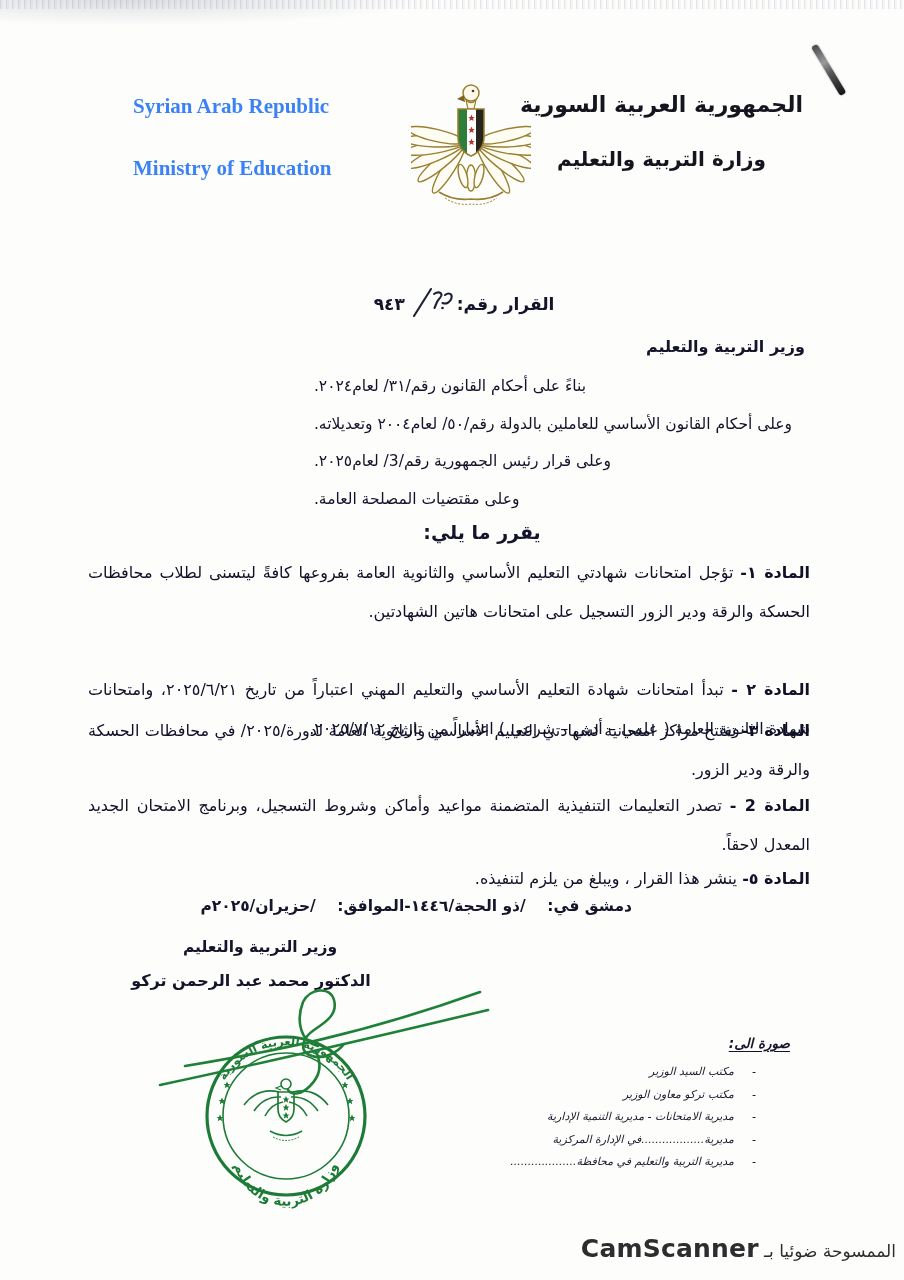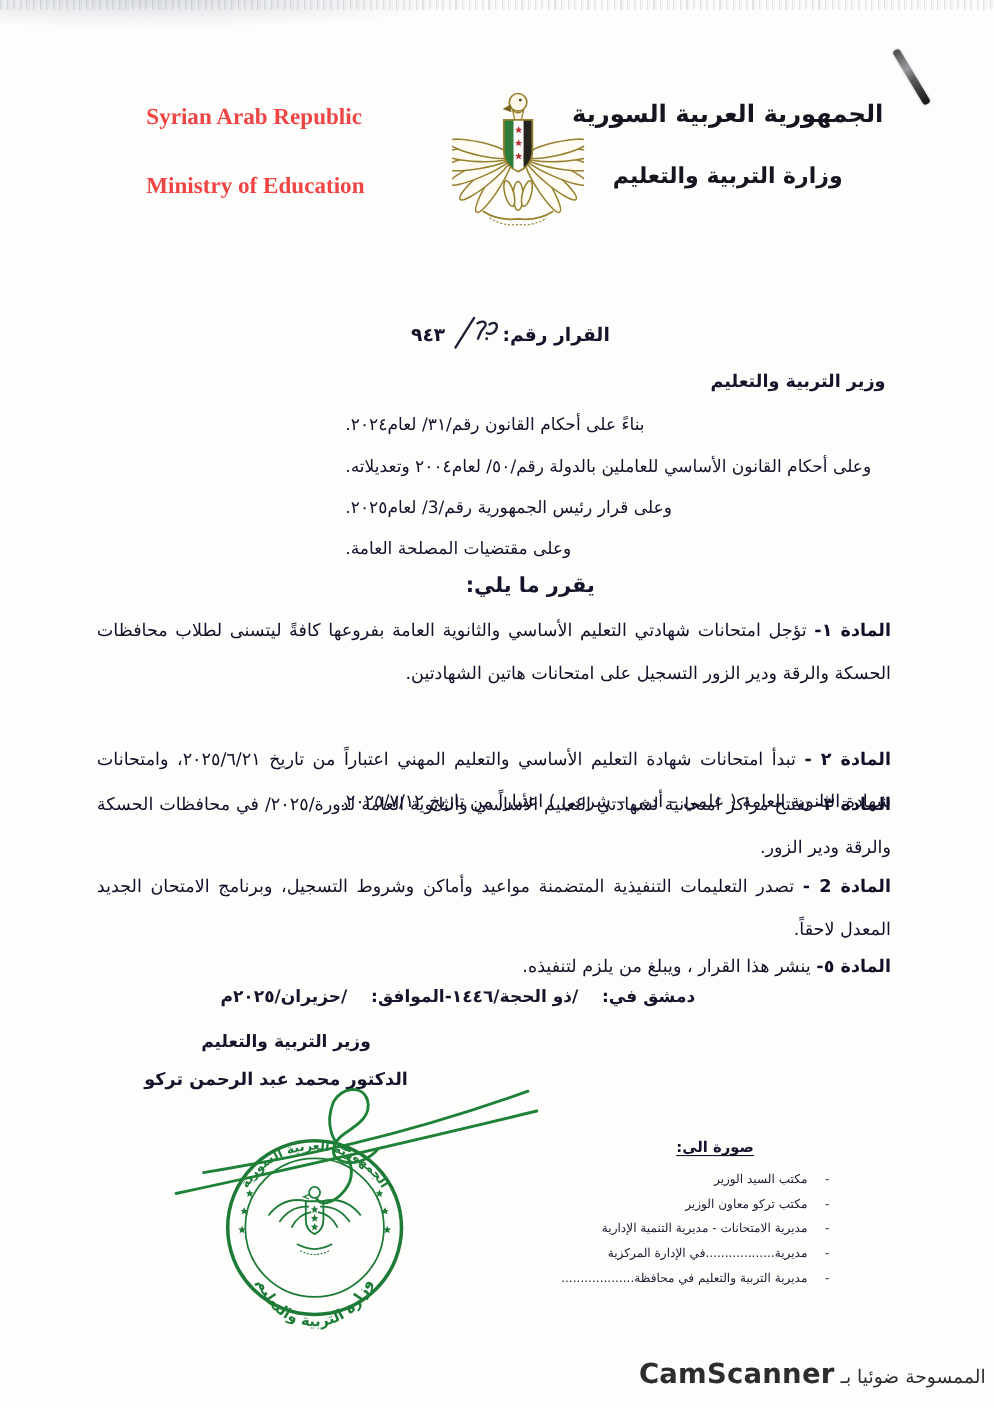--- a/index.html
+++ b/index.html
@@ -20,21 +20,21 @@
     background:radial-gradient(ellipse at 30% 0%, rgba(110,118,140,.22), rgba(255,255,255,0) 70%);
   }
   .pen-mark{
     position:absolute;left:814px;top:42px;width:57px;height:7px;
     background:linear-gradient(90deg,#4a4a4c,#9a9a9e 35%,#59595c 55%,#141416);
     border-radius:3px;transform:rotate(59deg);transform-origin:left center;
     box-shadow:0 0 2px rgba(0,0,0,.4);
   }
   
   .hdr-en{position:absolute;left:133px;top:94px;width:270px;
-    font-family:"Liberation Serif",serif;font-weight:bold;font-size:21px;color:#ef4444;}
+    font-family:"Liberation Serif",serif;font-weight:bold;font-size:21px;color:#3b82f6;}
   .hdr-en .l2{margin-top:37px;}
   .hdr-ar{position:absolute;right:100px;top:92px;width:285px;text-align:center;
     font-weight:bold;font-size:21px;color:#15151f;direction:rtl;}
   .hdr-ar .l1{font-size:22px;}
   .hdr-ar .l2{margin-top:30px;font-size:20px;}
   .emblem{position:absolute;left:411px;top:78px;}
   
   .decree-line{
     position:absolute;left:0;top:286px;width:100%;
     display:flex;justify-content:center;align-items:center;gap:2px;
@@ -56,21 +56,21 @@
   .a1{top:551px;} .a2{top:668px;} .a3{top:709px;} .a4{top:784px;} .a5{top:857px;}
   .date-line{position:absolute;right:272px;top:897px;direction:rtl;font-weight:bold;
     font-size:15.5px;white-space:pre;}
   
   .sig-title{position:absolute;left:150px;top:938px;width:220px;text-align:center;
     direction:rtl;font-weight:bold;font-size:15.5px;}
   .sig-name{position:absolute;left:118px;top:971px;width:266px;text-align:center;
     direction:rtl;font-weight:bold;font-size:16px;}
   .green-art{position:absolute;left:130px;top:980px;}
   
-  .copies{position:absolute;right:114px;top:1035px;direction:rtl;text-align:center;}
+  .copies{position:absolute;right:114px;top:1035px;direction:rtl;text-align:right;font-style:italic;}
   .copies .heading{font-weight:bold;font-size:13.5px;text-decoration:underline;
     text-underline-offset:3px;margin-bottom:10px;}
   .copies .row{display:flex;direction:rtl;gap:14px;font-size:11px;line-height:22.5px;
     padding-right:34px;color:#1b1b30;}
   .copies .dash{width:8px;}
   
   .watermark{position:absolute;right:8px;top:1234px;direction:rtl;font-size:17px;color:#2d2d30;}
   .watermark .en{font-size:25px;font-weight:bold;letter-spacing:.2px;direction:ltr;unicode-bidi:embed;}
 </style>
 </head>

